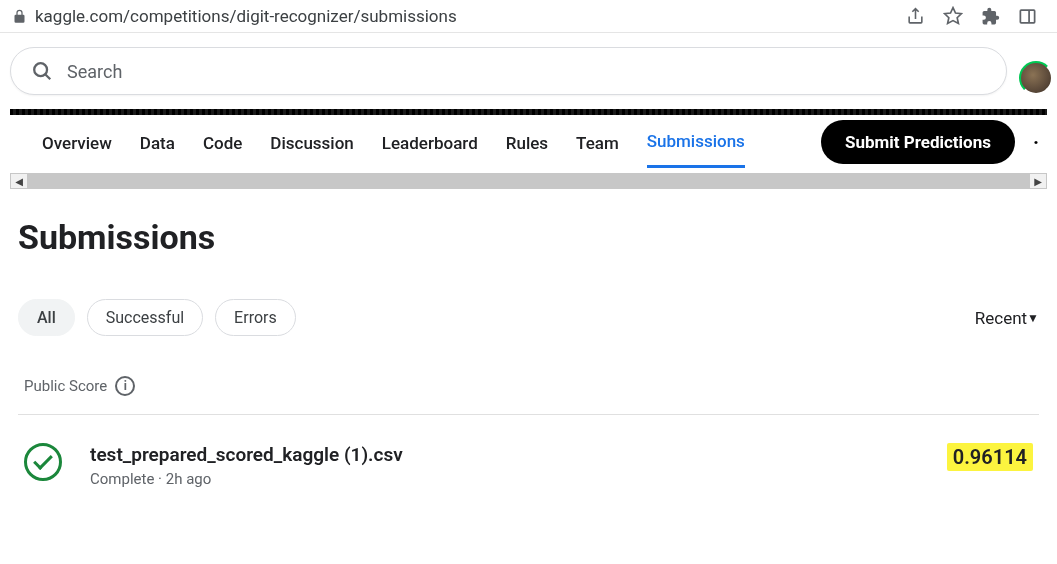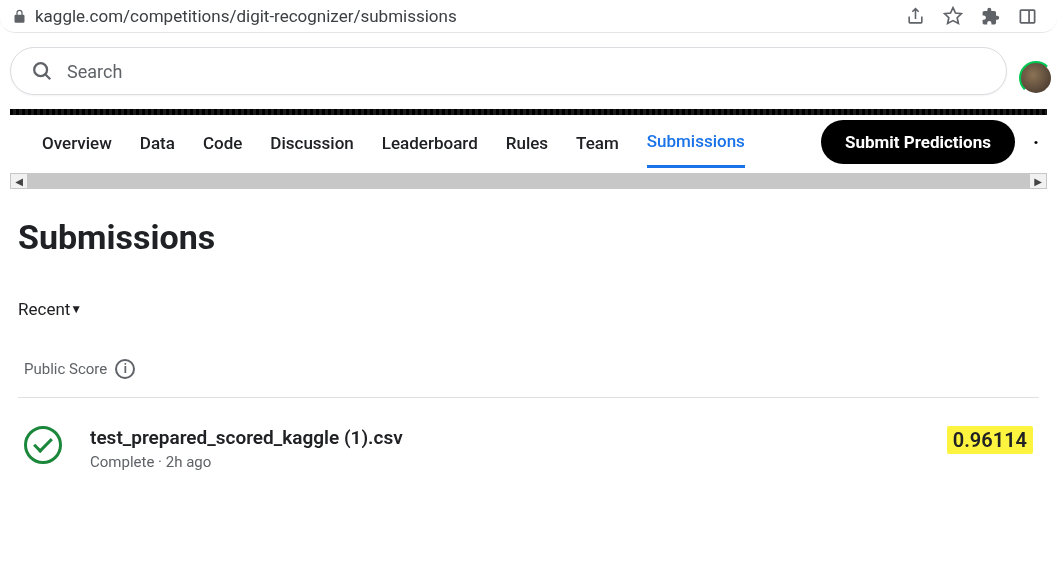--- a/index.html
+++ b/index.html
@@ -1,18 +1,18 @@
 <!DOCTYPE html>
 <html><head>
   <meta charset="utf-8">
   <style>
     * { box-sizing: border-box; margin: 0; padding: 0; font-family: -apple-system, BlinkMacSystemFont, "Segoe UI", Roboto, Helvetica, Arial, sans-serif; }
     body { width: 1057px; height: 564px; background: #fff; overflow: hidden; }
     
-    .address-bar { display: flex; align-items: center; padding: 6px 12px; background: #fff; border-bottom: 1px solid #e5e5e5; border-radius: 15px; }
+    .address-bar { display: flex; align-items: center; padding: 6px 12px; background: #fff; border-bottom: 1px solid #e5e5e5; }
     .lock-icon { color: #5f6368; margin-right: 8px; display: flex; }
     .url { color: #3c4043; font-size: 17px; flex: 1; }
     .addr-icons { display: flex; gap: 18px; align-items: center; padding-right: 8px; }
     .addr-icons > * { color: #5f6368; display: flex; }
     
     .top-row { display: flex; align-items: flex-end; padding: 14px 10px; gap: 12px; }
     .search-container { flex: 1; display: flex; align-items: center; border: 1px solid #dadce0; border-radius: 28px; padding: 12px 20px; background: #fff; box-shadow: 0 1px 2px rgba(0,0,0,0.05); }
     .search-icon { color: #5f6368; margin-right: 14px; display: flex; }
     .search-input { border: none; outline: none; font-size: 18px; flex: 1; color: #3c4043; }
     .search-input::placeholder { color: #5f6368; }
@@ -122,20 +122,25 @@
 <div class="scroll-strip">
   <div class="scroll-arrow">◀</div>
   <div class="scroll-track"></div>
   <div class="scroll-arrow">▶</div>
 </div>
 
 <div class="content">
   <h1 class="page-title">Submissions</h1>
 
   <div class="filter-row">
+    <div class="chips">
+      <span class="chip selected">All</span>
+      <span class="chip">Successful</span>
+      <span class="chip">Errors</span>
+    </div>
     <div class="sort">
       <span>Recent</span>
       <span class="sort-caret">▼</span>
     </div>
   </div>
 
   <div class="table-head">
     <div class="col-right">
       <span class="col-label">Public Score</span>
       <span class="info-icon">i</span>

